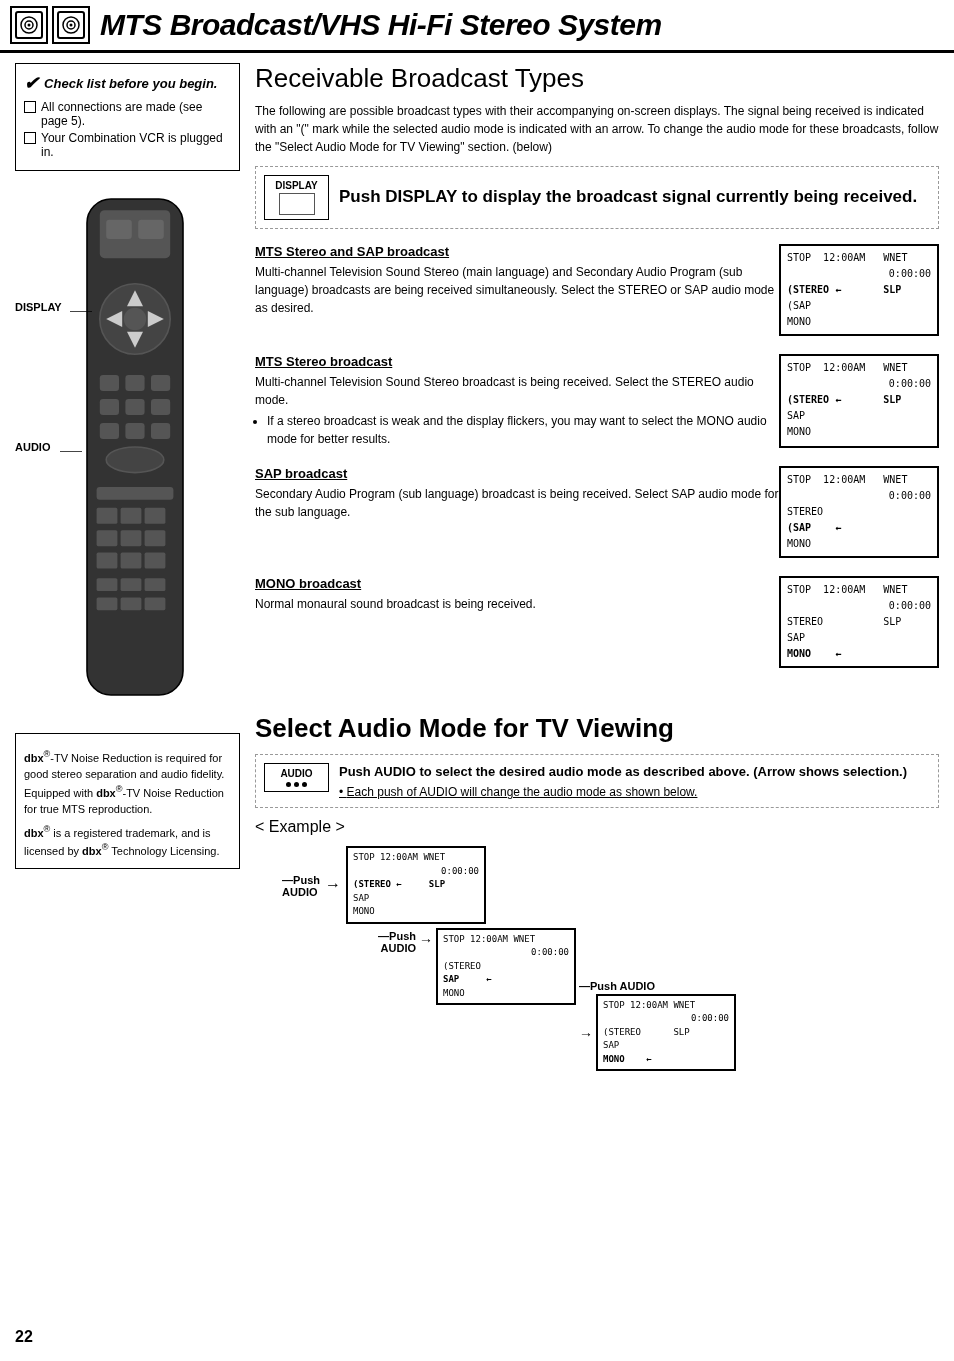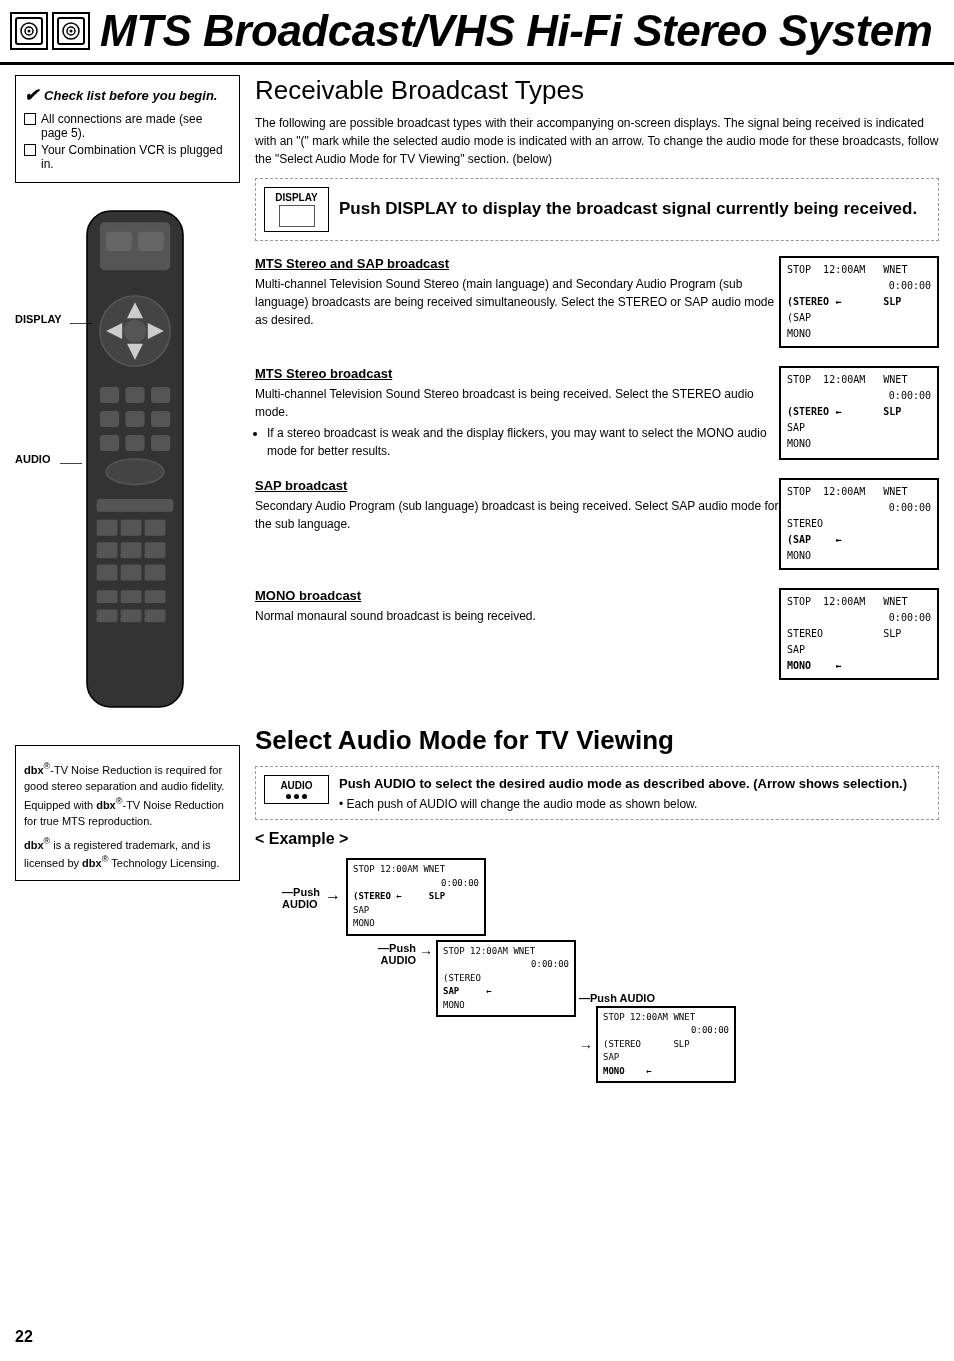--- a/index.html
+++ b/index.html
@@ -29,21 +29,21 @@
     .speaker-icon {
       width: 38px;
       height: 38px;
       border: 2px solid #000;
       display: flex;
       align-items: center;
       justify-content: center;
       font-size: 18px;
     }
     .header-title {
-      font-size: 44px;
+      font-size: 30px;
       font-weight: bold;
       font-style: italic;
       letter-spacing: -0.5px;
     }
 
     
     .main {
       display: flex;
       padding: 10px 15px;
     }
@@ -259,26 +259,27 @@
     }
     .audio-push-desc {
       font-size: 13px;
       font-weight: bold;
       line-height: 1.4;
     }
     .audio-push-sub {
       font-size: 12px;
       font-weight: normal;
       margin-top: 4px;
+      text-decoration: underline;
     }
 
     
     .example-title {
       font-size: 16px;
-      font-weight: bold;
+      font-weight: normal;
       margin-bottom: 10px;
     }
     .example-diagram {
       display: flex;
       align-items: flex-start;
       gap: 5px;
       margin-left: 10px;
     }
     .ex-tv {
       border: 2px solid #000;

